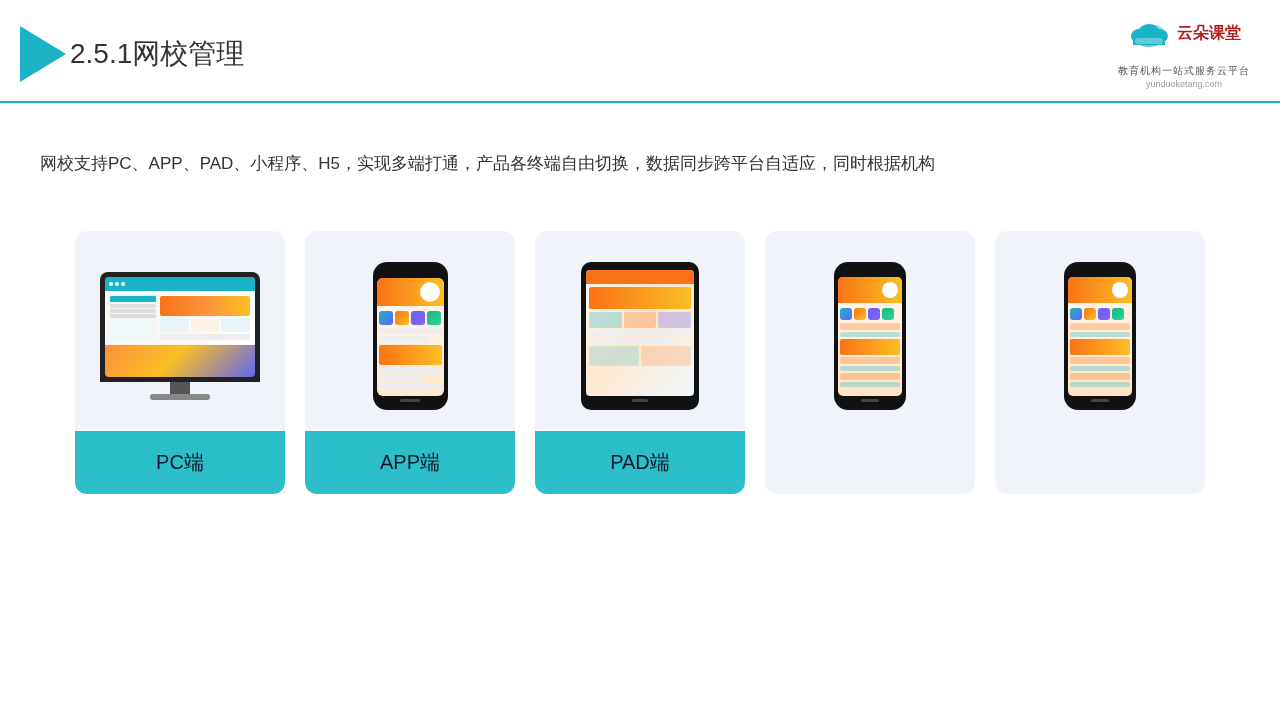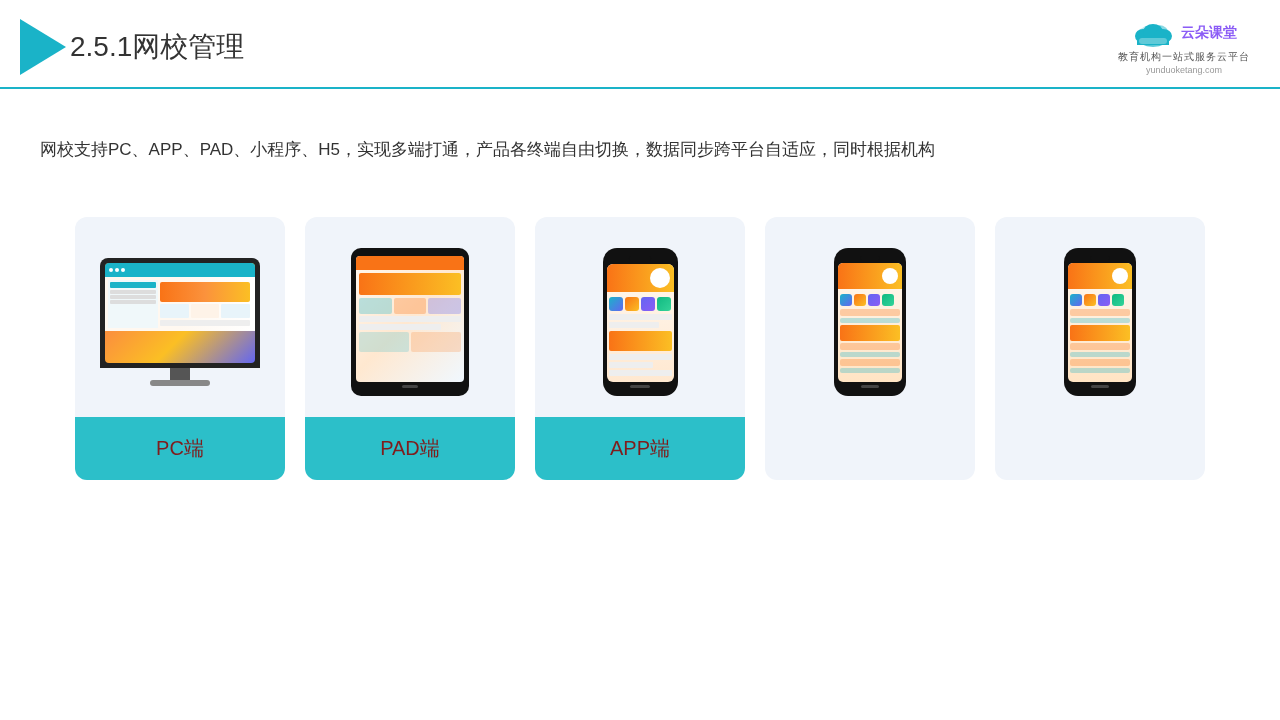--- a/index.html
+++ b/index.html
@@ -47,30 +47,30 @@
     .logo-cloud {
       display: flex;
       align-items: center;
       gap: 6px;
     }
     .cloud-icon {
       width: 44px;
       height: 30px;
     }
     .logo-text-main {
-      font-size: 14px;
-      color: #8b5cf6;
+      font-size: 16px;
+      color: #b91c1c;
       font-weight: bold;
     }
     .logo-text-sub {
       font-size: 10px;
       color: #555;
       text-align: center;
       letter-spacing: 1px;
-      margin-top: 2px;
+      margin-top: 16px;
     }
     .logo-url {
       font-size: 9px;
       color: #999;
       margin-top: 1px;
     }
 
     
     .description {
       padding: 44px 40px 16px 40px;
@@ -104,21 +104,21 @@
       height: 200px;
       display: flex;
       align-items: center;
       justify-content: center;
       padding: 20px 15px 10px;
     }
 
     .card-label {
       width: 100%;
       background: #2cbfc9;
-      color: #7f1d1d;
+      color: #0f172a;
       text-align: center;
       font-size: 20px;
       padding: 18px 0;
       font-weight: 500;
     }
 
     
     
     .device-pc {
       display: flex;
@@ -396,20 +396,49 @@
         </div>
         <div class="monitor-neck"></div>
         <div class="monitor-stand"></div>
       </div>
     </div>
     <div class="card-label">PC端</div>
   </div>
 
   <div class="card">
     <div class="card-image-area">
+      <div class="device-phone">
+        <div class="phone-notch"></div>
+        <div class="phone-screen">
+          <div class="ph-banner">
+            <div class="ph-avatar"></div>
+          </div>
+          <div class="ph-content">
+            <div class="ph-icons">
+              <div class="ph-icon-item"></div>
+              <div class="ph-icon-item" style="background:linear-gradient(135deg,#f97316,#fbbf24);"></div>
+              <div class="ph-icon-item" style="background:linear-gradient(135deg,#6366f1,#8b5cf6);"></div>
+              <div class="ph-icon-item" style="background:linear-gradient(135deg,#10b981,#34d399);"></div>
+            </div>
+            <div class="ph-row" style="margin-top:3px;"></div>
+            <div class="ph-row" style="width:80%;"></div>
+            <div style="height:20px;background:linear-gradient(to right,#f97316,#fbbf24);border-radius:2px;margin:3px 0;"></div>
+            <div class="ph-row"></div>
+            <div class="ph-row" style="width:70%;"></div>
+            <div class="ph-row"></div>
+          </div>
+        </div>
+        <div class="phone-home"></div>
+      </div>
+    </div>
+    <div class="card-label">APP端</div>
+  </div>
+
+  <div class="card">
+    <div class="card-image-area">
       <div class="device-tablet">
         <div class="tablet-screen">
           <div class="tablet-screen-header"></div>
           <div style="padding:3px;flex:1;overflow:hidden;">
             <div style="height:22px;background:linear-gradient(to right,#f97316,#fbbf24);border-radius:2px;margin-bottom:3px;"></div>
             <div style="display:grid;grid-template-columns:1fr 1fr 1fr;gap:2px;margin-bottom:2px;">
               <div style="height:16px;background:rgba(26,179,200,0.3);border-radius:2px;"></div>
               <div style="height:16px;background:rgba(249,115,22,0.3);border-radius:2px;"></div>
               <div style="height:16px;background:rgba(99,102,241,0.3);border-radius:2px;"></div>
             </div>
@@ -422,45 +451,45 @@
           </div>
         </div>
         <div class="tablet-home"></div>
       </div>
     </div>
     <div class="card-label">PAD端</div>
   </div>
 
   <div class="card">
     <div class="card-image-area">
-      <div class="device-phone">
-        <div class="phone-notch"></div>
-        <div class="phone-screen">
-          <div class="ph-banner">
-            <div class="ph-avatar"></div>
+      <div class="device-mini-phone">
+        <div class="mini-phone-notch"></div>
+        <div class="mini-phone-screen">
+          <div class="ph-banner" style="height:26px;">
+            <div class="ph-avatar" style="width:16px;height:16px;top:5px;"></div>
           </div>
           <div class="ph-content">
             <div class="ph-icons">
-              <div class="ph-icon-item"></div>
-              <div class="ph-icon-item" style="background:linear-gradient(135deg,#f97316,#fbbf24);"></div>
-              <div class="ph-icon-item" style="background:linear-gradient(135deg,#6366f1,#8b5cf6);"></div>
-              <div class="ph-icon-item" style="background:linear-gradient(135deg,#10b981,#34d399);"></div>
-            </div>
-            <div class="ph-row" style="margin-top:3px;"></div>
-            <div class="ph-row" style="width:80%;"></div>
-            <div style="height:20px;background:linear-gradient(to right,#f97316,#fbbf24);border-radius:2px;margin:3px 0;"></div>
-            <div class="ph-row"></div>
-            <div class="ph-row" style="width:70%;"></div>
-            <div class="ph-row"></div>
+              <div class="ph-icon-item" style="width:12px;height:12px;"></div>
+              <div class="ph-icon-item" style="width:12px;height:12px;background:linear-gradient(135deg,#f97316,#fbbf24);"></div>
+              <div class="ph-icon-item" style="width:12px;height:12px;background:linear-gradient(135deg,#6366f1,#8b5cf6);"></div>
+              <div class="ph-icon-item" style="width:12px;height:12px;background:linear-gradient(135deg,#10b981,#34d399);"></div>
+            </div>
+            <div class="mini-phone-row" style="margin-top:3px;"></div>
+            <div class="mini-phone-row2"></div>
+            <div style="height:16px;background:linear-gradient(to right,#f97316,#fbbf24);border-radius:2px;margin:2px 0;"></div>
+            <div class="mini-phone-row"></div>
+            <div class="mini-phone-row2"></div>
+            <div class="mini-phone-row"></div>
+            <div class="mini-phone-row2"></div>
           </div>
         </div>
-        <div class="phone-home"></div>
+        <div class="mini-phone-home"></div>
       </div>
     </div>
-    <div class="card-label">APP端</div>
   </div>
 
   <div class="card">
     <div class="card-image-area">
       <div class="device-mini-phone">
         <div class="mini-phone-notch"></div>
         <div class="mini-phone-screen">
           <div class="ph-banner" style="height:26px;">
             <div class="ph-avatar" style="width:16px;height:16px;top:5px;"></div>
           </div>
@@ -478,42 +507,13 @@
             <div class="mini-phone-row2"></div>
             <div class="mini-phone-row"></div>
             <div class="mini-phone-row2"></div>
           </div>
         </div>
         <div class="mini-phone-home"></div>
       </div>
     </div>
   </div>
 
-  <div class="card">
-    <div class="card-image-area">
-      <div class="device-mini-phone">
-        <div class="mini-phone-notch"></div>
-        <div class="mini-phone-screen">
-          <div class="ph-banner" style="height:26px;">
-            <div class="ph-avatar" style="width:16px;height:16px;top:5px;"></div>
-          </div>
-          <div class="ph-content">
-            <div class="ph-icons">
-              <div class="ph-icon-item" style="width:12px;height:12px;"></div>
-              <div class="ph-icon-item" style="width:12px;height:12px;background:linear-gradient(135deg,#f97316,#fbbf24);"></div>
-              <div class="ph-icon-item" style="width:12px;height:12px;background:linear-gradient(135deg,#6366f1,#8b5cf6);"></div>
-              <div class="ph-icon-item" style="width:12px;height:12px;background:linear-gradient(135deg,#10b981,#34d399);"></div>
-            </div>
-            <div class="mini-phone-row" style="margin-top:3px;"></div>
-            <div class="mini-phone-row2"></div>
-            <div style="height:16px;background:linear-gradient(to right,#f97316,#fbbf24);border-radius:2px;margin:2px 0;"></div>
-            <div class="mini-phone-row"></div>
-            <div class="mini-phone-row2"></div>
-            <div class="mini-phone-row"></div>
-            <div class="mini-phone-row2"></div>
-          </div>
-        </div>
-        <div class="mini-phone-home"></div>
-      </div>
-    </div>
-  </div>
-
 </div>
 
 </body></html>

